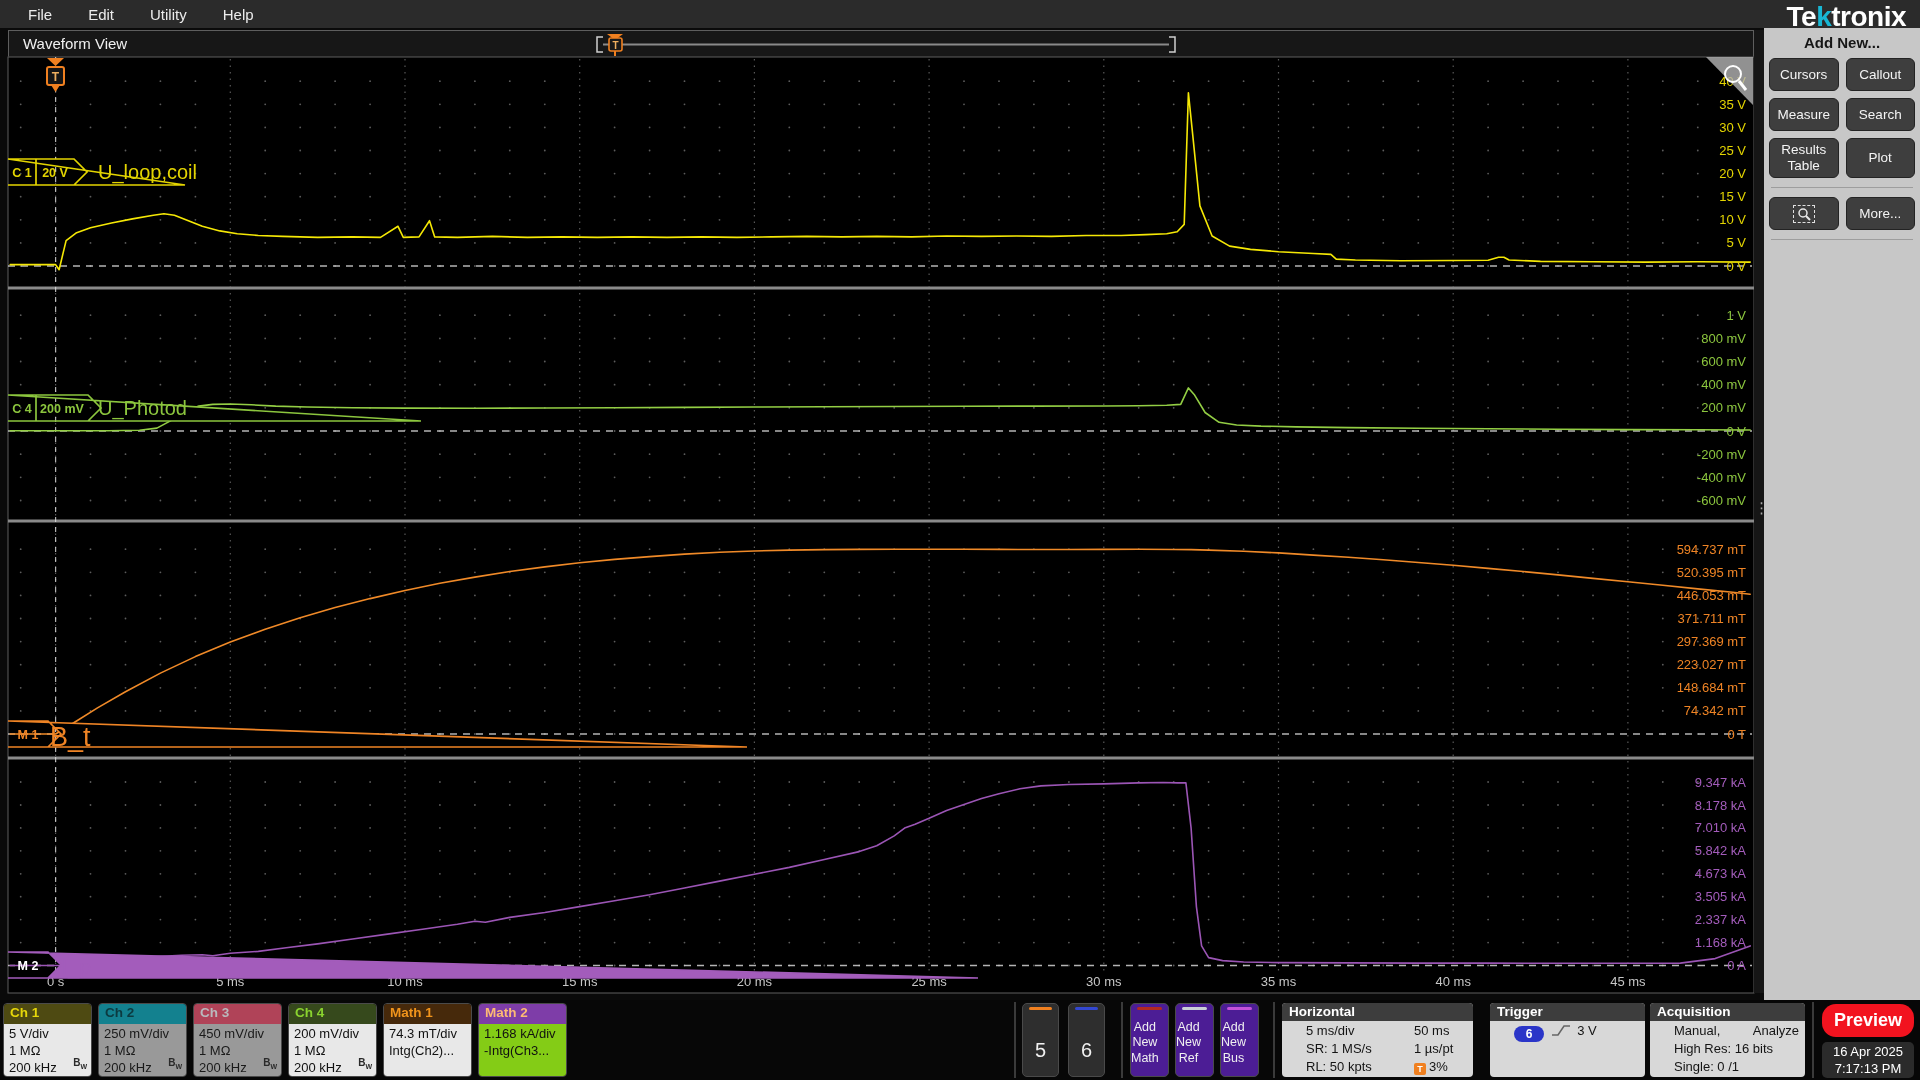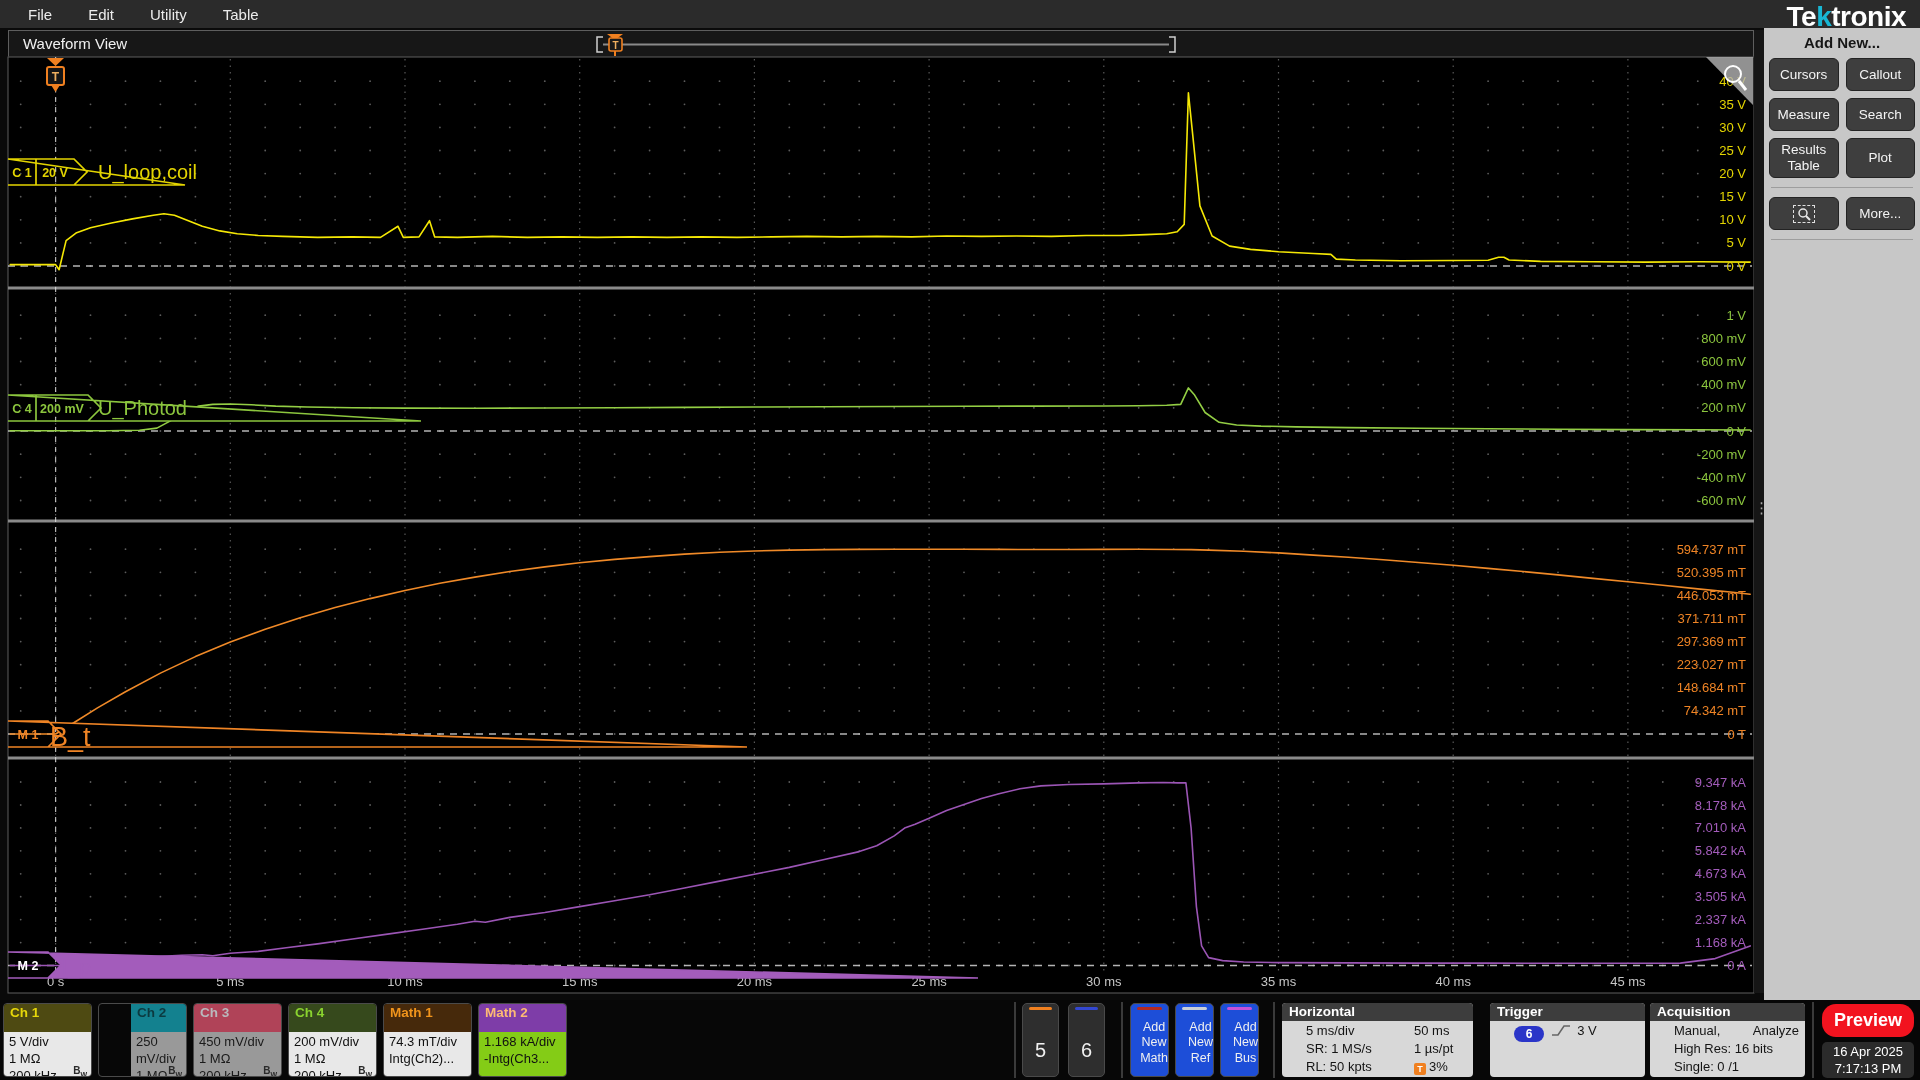--- a/index.html
+++ b/index.html
@@ -38,32 +38,32 @@
             font-size:13.5px; min-height:33px; display:flex; align-items:center; justify-content:center;
             text-align:center; line-height:1.15; cursor:pointer; padding:2px; }
   .sb-div { border:none; border-top:1px solid #9d9d9d; margin:2px 2px 9px 2px; }
   .zoomsel { display:inline-block; width:22px; height:18px; border:1px dashed #e0e0e0; position:relative; }
 
   
   #bottombar { position:absolute; left:0; top:1000px; width:1920px; height:80px;
                background:#070707; z-index:3; }
   .ch-badge { position:absolute; top:3px; width:89px; height:74px; border-radius:4px;
               overflow:hidden; border:1px solid #4a4a4a; cursor:pointer; }
-  .ch-head { height:28px; font-size:13.5px; font-weight:bold; padding:1px 0 0 6px; }
+  .ch-head { height:20px; font-size:13.5px; font-weight:bold; padding:1px 0 0 6px; }
   .ch-body { height:54px; font-size:13px; padding:1px 3px 0 5px; line-height:17px; position:relative; }
   .bw { position:absolute; right:4px; bottom:3px; font-size:10px; font-weight:bold; color:#2a2a2a; }
   .bw sub { font-size:7px; }
   .numbtn { position:absolute; top:3px; width:37px; height:74px; background:#2e2e2e;
             border:1px solid #4a4a4a; border-radius:5px; color:#f0f0f0; font-size:20px;
             display:flex; align-items:flex-end; justify-content:center; padding-bottom:14px; cursor:pointer; }
   .numbtn .stripe, .addbtn .stripe { position:absolute; top:3px; left:6px; right:6px; height:3px; border-radius:2px; }
-  .addbtn { position:absolute; top:3px; width:39px; height:74px; background:#1d4ed8;
+  .addbtn { position:absolute; top:3px; width:39px; height:74px; background:#4c1d95;
             border:1px solid #4a4a4a; border-radius:5px; color:#f0f0f0; font-size:12.5px;
-            display:flex; align-items:center; justify-content:flex-end; text-align:center;
-            line-height:1.25; cursor:pointer; padding-top:6px;padding-left:32px; }
+            display:flex; align-items:center; justify-content:flex-start; text-align:center;
+            line-height:1.25; cursor:pointer; padding-top:6px; }
   .info-panel { position:absolute; top:3px; height:74px; background:#d8d8d8; border-radius:4px;
                 overflow:hidden; cursor:pointer; }
   .info-head { background:#3d3d3d; color:#fff; font-size:13.5px; font-weight:bold;
                height:18px; padding:0 0 12px 7px; line-height:17px; }
   .info-body { font-size:13px; color:#141414; padding:1px 6px 0 24px; line-height:18px; }
   .irow { display:flex; }
   .irow .l { width:108px; }
   .tflag { display:inline-block; width:12px; height:12px; background:#f08020; border-radius:2px;
            color:#fff; font-size:9px; font-weight:bold; text-align:center; line-height:12px;
            vertical-align:-1px; margin-right:3px; }
@@ -1627,21 +1627,21 @@
         <circle cx="1733" cy="74" r="8" fill="none" stroke="#fdfdfd" stroke-width="2"></circle>
         <line x1="1739" y1="81" x2="1746" y2="90" stroke="#fdfdfd" stroke-width="3"></line>
       </g>
     </svg>
 
   <div id="menubar">
 
     <div class="menu-item">File</div>
       <div class="menu-item">Edit</div>
       <div class="menu-item">Utility</div>
-      <div class="menu-item">Table</div>
+      <div class="menu-item">Help</div>
       <div id="logo"><span>Te</span><span class="k">k</span><span>tronix</span></div>
   </div>
 
   <div id="titlebar">
     <span>Waveform View</span>
     <svg id="recview" width="620" height="27">
       <path d="M22,6 h-6 v15 h6" fill="none" stroke="#cfcfcf" stroke-width="1.5"></path>
       <path d="M588,6 h6 v15 h-6" fill="none" stroke="#cfcfcf" stroke-width="1.5"></path>
       <line x1="22" y1="13.5" x2="588" y2="13.5" stroke="#8a8a8a" stroke-width="2"></line>
       <polygon points="26,3 42,3 34,9" fill="#f08020"></polygon>
@@ -1682,21 +1682,21 @@
     <div id="badges">
         <div class="ch-badge" style="left: 3px;">
           <div class="ch-head" style="background: rgb(78, 74, 18); color: rgb(230, 215, 10);">Ch 1</div>
           <div class="ch-body" style="background: rgb(232, 232, 232); color: rgb(17, 17, 17);">
             <div>5 V/div</div>
             <div>1 MΩ</div>
             <div>200 kHz</div>
             <span class="bw">B<sub>W</sub></span>
           </div>
         </div>
-        <div class="ch-badge" style="left: 98px; padding-left: 32px;">
+        <div class="ch-badge" style="left: 98px;">
           <div class="ch-head" style="background: rgb(19, 129, 143); color: rgb(12, 58, 64);">Ch 2</div>
           <div class="ch-body" style="background: rgb(153, 153, 153); color: rgb(26, 26, 26);">
             <div>250 mV/div</div>
             <div>1 MΩ</div>
             <div>200 kHz</div>
             <span class="bw">B<sub>W</sub></span>
           </div>
         </div>
         <div class="ch-badge" style="left: 193px;">
           <div class="ch-head" style="background: rgb(176, 67, 88); color: rgb(185, 185, 189);">Ch 3</div>

